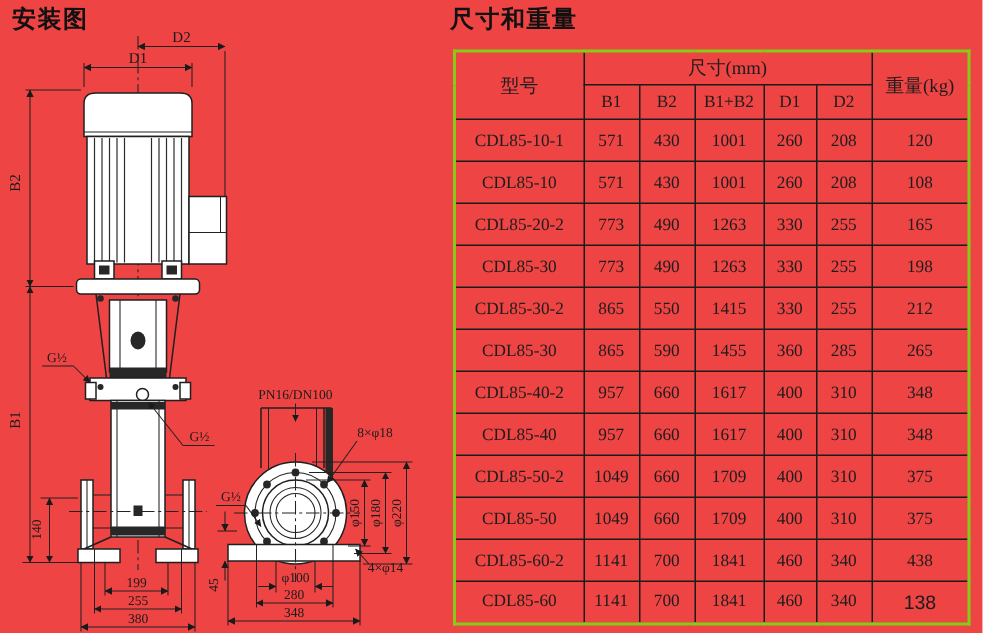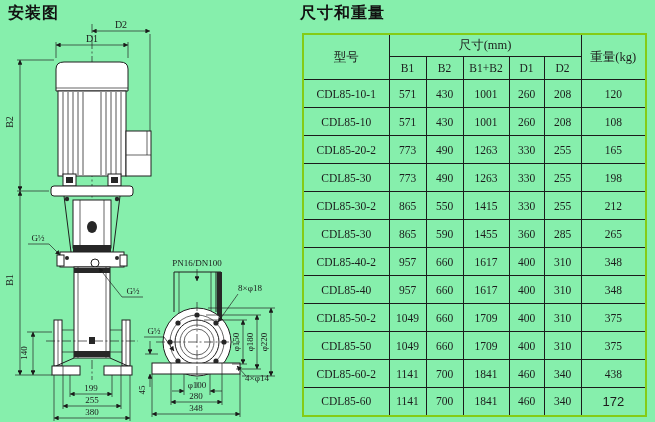--- a/index.html
+++ b/index.html
@@ -1,16 +1,16 @@
 <!DOCTYPE html>
 <html><head>
 <meta charset="utf-8">
 <style>
   html,body{margin:0;padding:0;background:#fff;}
-  #page{position:relative;width:655px;height:422px;background:#86efac;overflow:hidden;
+  #page{position:relative;width:655px;height:422px;background:#ef4444;overflow:hidden;
         font-family:"Liberation Serif",serif;color:#1a1a1a;}
   .title{position:absolute;font-family:"Liberation Sans",sans-serif;font-weight:bold;
          font-size:16px;letter-spacing:1px;color:#111;}
   #title-left{left:8px;top:3px;}
   #title-right{left:300px;top:3px;}
   #diagram-svg{position:absolute;left:0;top:0;}
   #dim-table{position:absolute;left:302px;top:33px;width:343px;border-collapse:collapse;
              table-layout:fixed;font-size:11.5px;color:#1c1c1c;}
   #dim-table th,#dim-table td{border:1px solid #1b1b1b;text-align:center;vertical-align:middle;
              padding:0;font-weight:normal;}
@@ -382,18 +382,18 @@
           <td>340</td>
           <td>438</td>
         </tr>
         <tr>
           <td>CDL85-60</td>
           <td>1141</td>
           <td>700</td>
           <td>1841</td>
           <td>460</td>
           <td>340</td>
-          <td class="w-alt">172</td>
+          <td class="w-alt">138</td>
         </tr>
       </tbody>
   </table>
 
 </div>
 
 </body></html>

